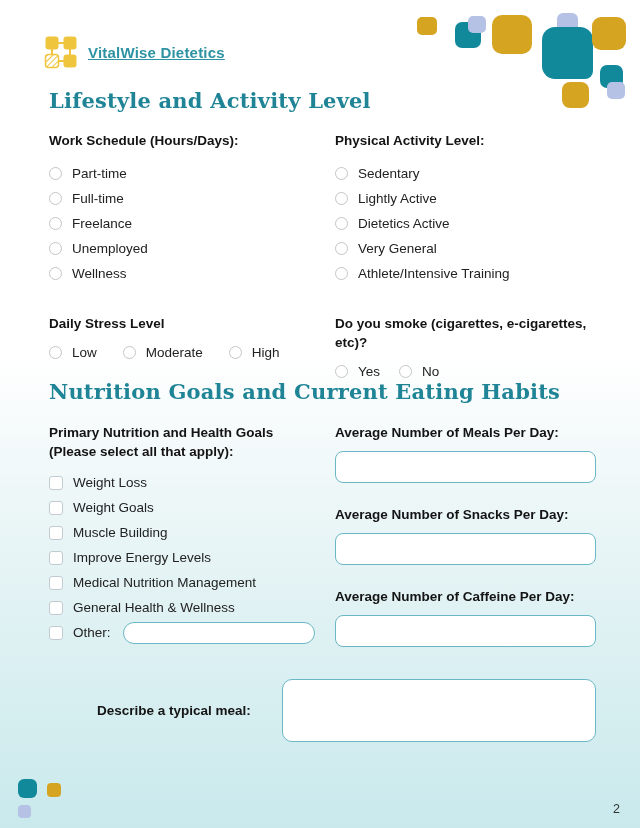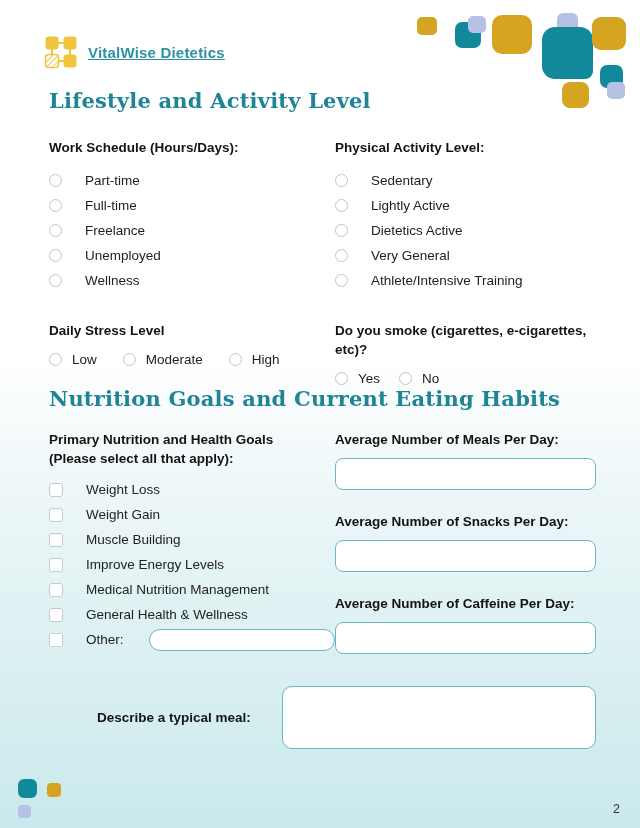--- a/index.html
+++ b/index.html
@@ -24,35 +24,35 @@
     font-size:21px;line-height:26px;
     color:#1f8496;font-weight:700;letter-spacing:.2px;
   }
   .two-col{display:flex;}
   .col-left{width:286px;flex-shrink:0;}
   .col-right{flex:1;min-width:0;}
   .field-label{
     font-size:13.5px;font-weight:700;color:#141414;line-height:19px;
   }
   .opt-list{margin-top:11px;}
-  .opt-row{display:flex;align-items:center;height:25px;gap:23px;}
+  .opt-row{display:flex;align-items:center;height:25px;gap:10px;}
   .opt-row-inline{display:flex;align-items:center;gap:10px;}
   .opt-label{font-size:13.5px;color:#222222;}
   .radio{
     width:13px;height:13px;border:1.5px solid #c5c5c5;border-radius:50%;
     background:#ffffff;box-sizing:border-box;flex-shrink:0;cursor:pointer;
   }
   .checkbox{
     width:14px;height:14px;border:1.5px solid #c2cad2;border-radius:3px;
     background:#ffffff;box-sizing:border-box;flex-shrink:0;cursor:pointer;
   }
   .h-list{display:flex;margin-top:12px;}
   .h-list.stress{gap:26px;}
   .h-list.smoke{gap:19px;}
-  .row1{margin-top:24px;}
+  .row1{margin-top:17px;}
   .row2{margin-top:28px;}
   .title2{margin-top:37px;}
   .row3{margin-top:18px;}
   .text-input{
     display:block;box-sizing:border-box;
     border:1.5px solid #6ab8c5;border-radius:8px;background:#ffffff;
     width:100%;height:32px;margin-top:9px;
     font-family:"Liberation Sans",sans-serif;font-size:13px;color:#222;
     padding:0 10px;outline:none;
   }
@@ -212,21 +212,21 @@
     <div class="two-col row3">
       <div class="col-left" style="width:286px;">
         <div class="field-label" style="max-width:250px;">Primary Nutrition and Health Goals (Please select all that apply):</div>
         <div class="opt-list" style="margin-top:9px;">
           <div class="opt-row">
             <span class="checkbox"></span>
             <span class="opt-label">Weight Loss</span>
           </div>
           <div class="opt-row">
             <span class="checkbox"></span>
-            <span class="opt-label">Weight Gain</span>
+            <span class="opt-label">Weight Goals</span>
           </div>
           <div class="opt-row">
             <span class="checkbox"></span>
             <span class="opt-label">Muscle Building</span>
           </div>
           <div class="opt-row">
             <span class="checkbox"></span>
             <span class="opt-label">Improve Energy Levels</span>
           </div>
           <div class="opt-row">

